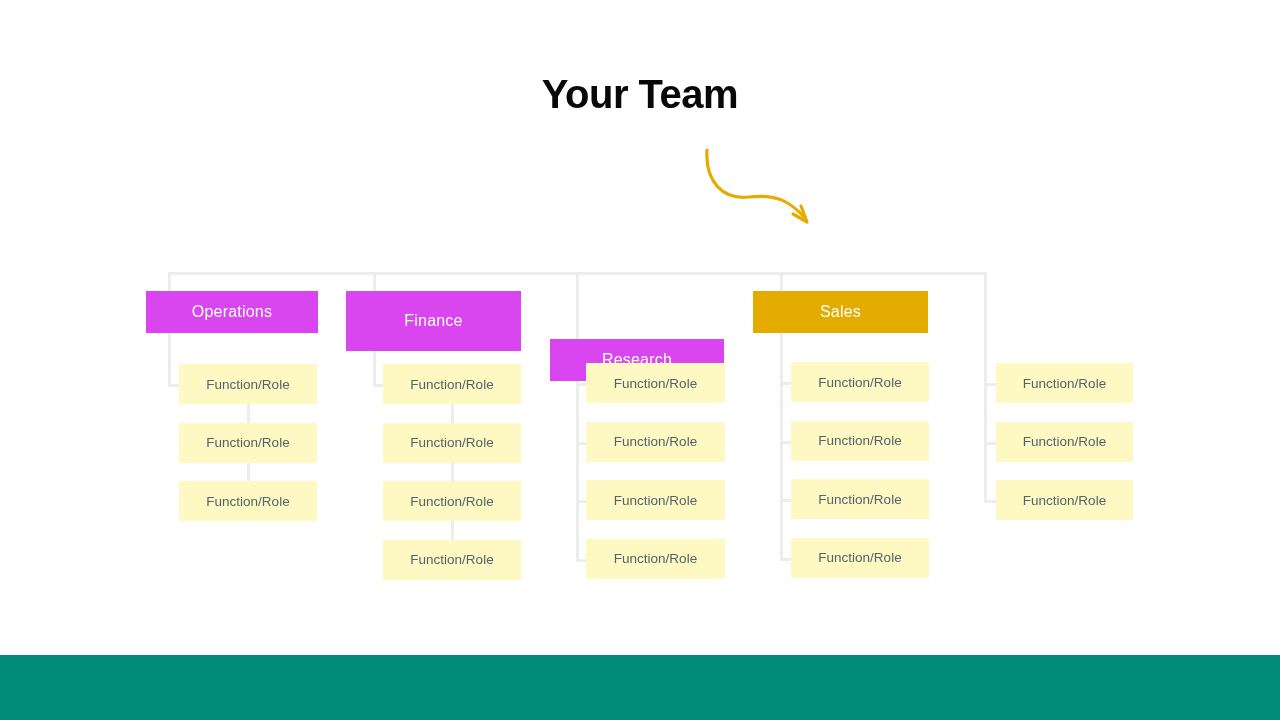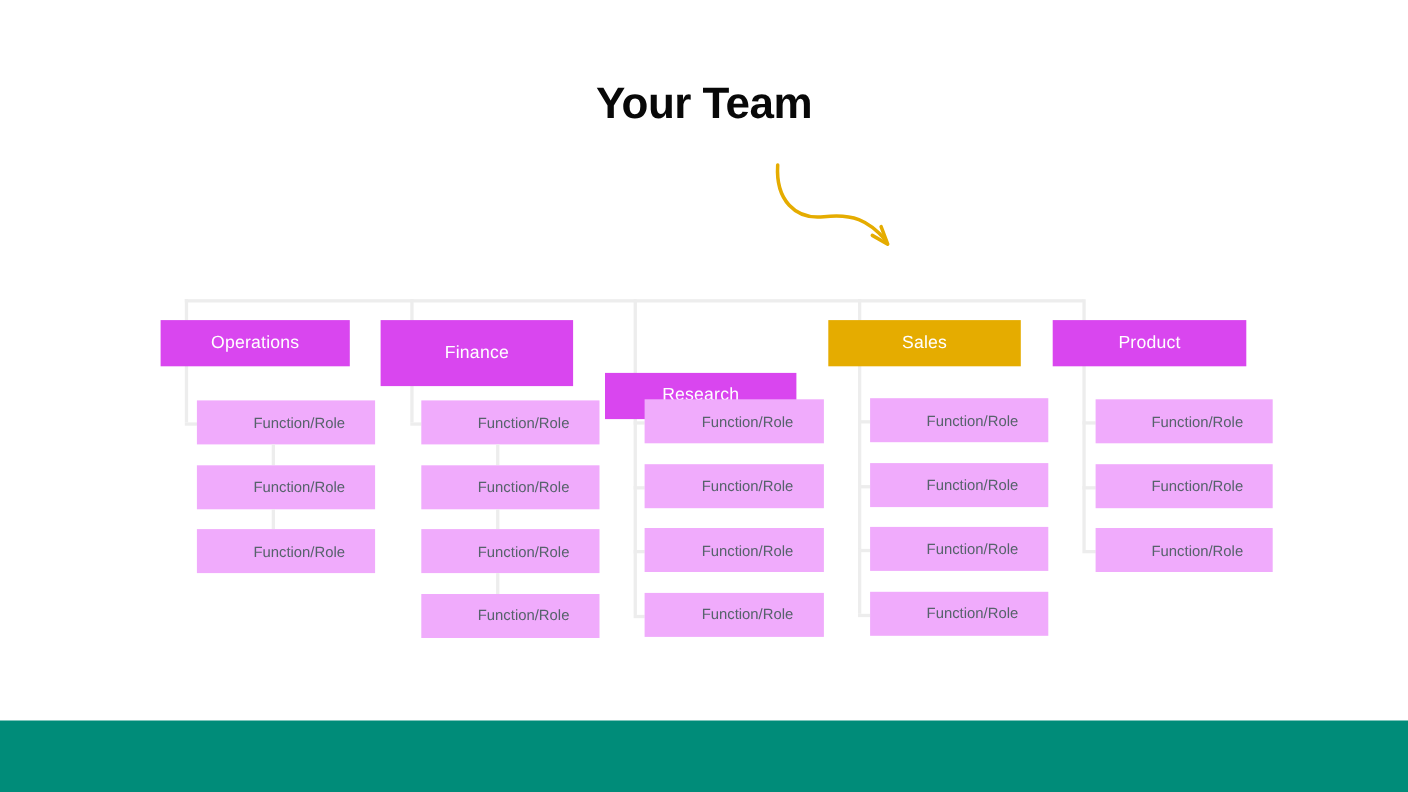--- a/index.html
+++ b/index.html
@@ -53,27 +53,26 @@
     font-size:16px;
     font-weight:normal;
     letter-spacing:0.2px;
   }
   .dept.teal{background:#d946ef;}
   .dept.amber{background:#E5AC00;}
 
   .role{
     position:absolute;
     height:40px;
-    background:#f0abfc;
+    background:#fef9c3;
     display:flex;
     align-items:center;
     justify-content:center;
     color:#56626B;
     font-size:13.5px;
-    padding-left:24px;
   }
 
   
   .footer-bar{
     position:absolute;
     left:0;top:655px;width:1280px;height:65px;
     background:#008C79;
   }
 </style>
 </head>
@@ -162,23 +161,20 @@
       </div>
       <div class="stub" style="left: 780px; top: 499px; width: 11px; height: 3px;"></div>
       <div class="role" style="left: 791px; top: 479px; width: 138px; height: 40px;">
         <span>Function/Role</span>
       </div>
       <div class="stub" style="left: 780px; top: 557.5px; width: 11px; height: 3px;"></div>
       <div class="role" style="left: 791px; top: 537.5px; width: 138px; height: 40px;">
         <span>Function/Role</span>
       </div>
       <div class="connector" style="left: 984px; top: 272px; width: 3px; height: 228px;"></div>
-      <div class="dept teal" style="left: 957px; top: 291px; width: 176px; height: 42px;">
-        <span>Product</span>
-      </div>
       <div class="stub" style="left: 984px; top: 383px; width: 12px; height: 3px;"></div>
       <div class="role" style="left: 996px; top: 363px; width: 137px; height: 40px;">
         <span>Function/Role</span>
       </div>
       <div class="stub" style="left: 984px; top: 441.5px; width: 12px; height: 3px;"></div>
       <div class="role" style="left: 996px; top: 421.5px; width: 137px; height: 40px;">
         <span>Function/Role</span>
       </div>
       <div class="stub" style="left: 984px; top: 500px; width: 12px; height: 3px;"></div>
       <div class="role" style="left: 996px; top: 480px; width: 137px; height: 40px;">

